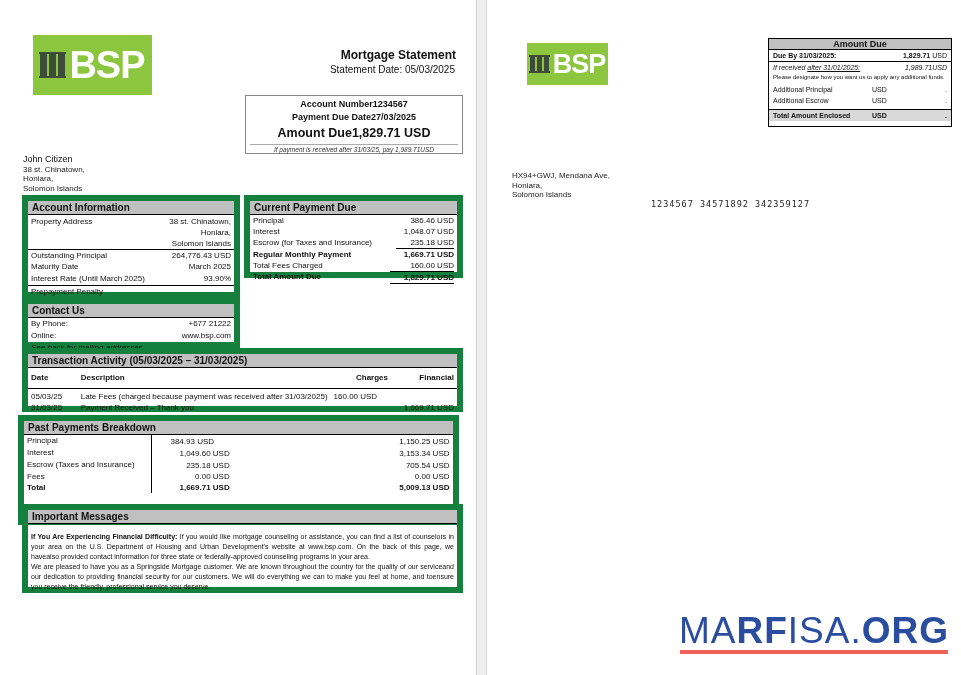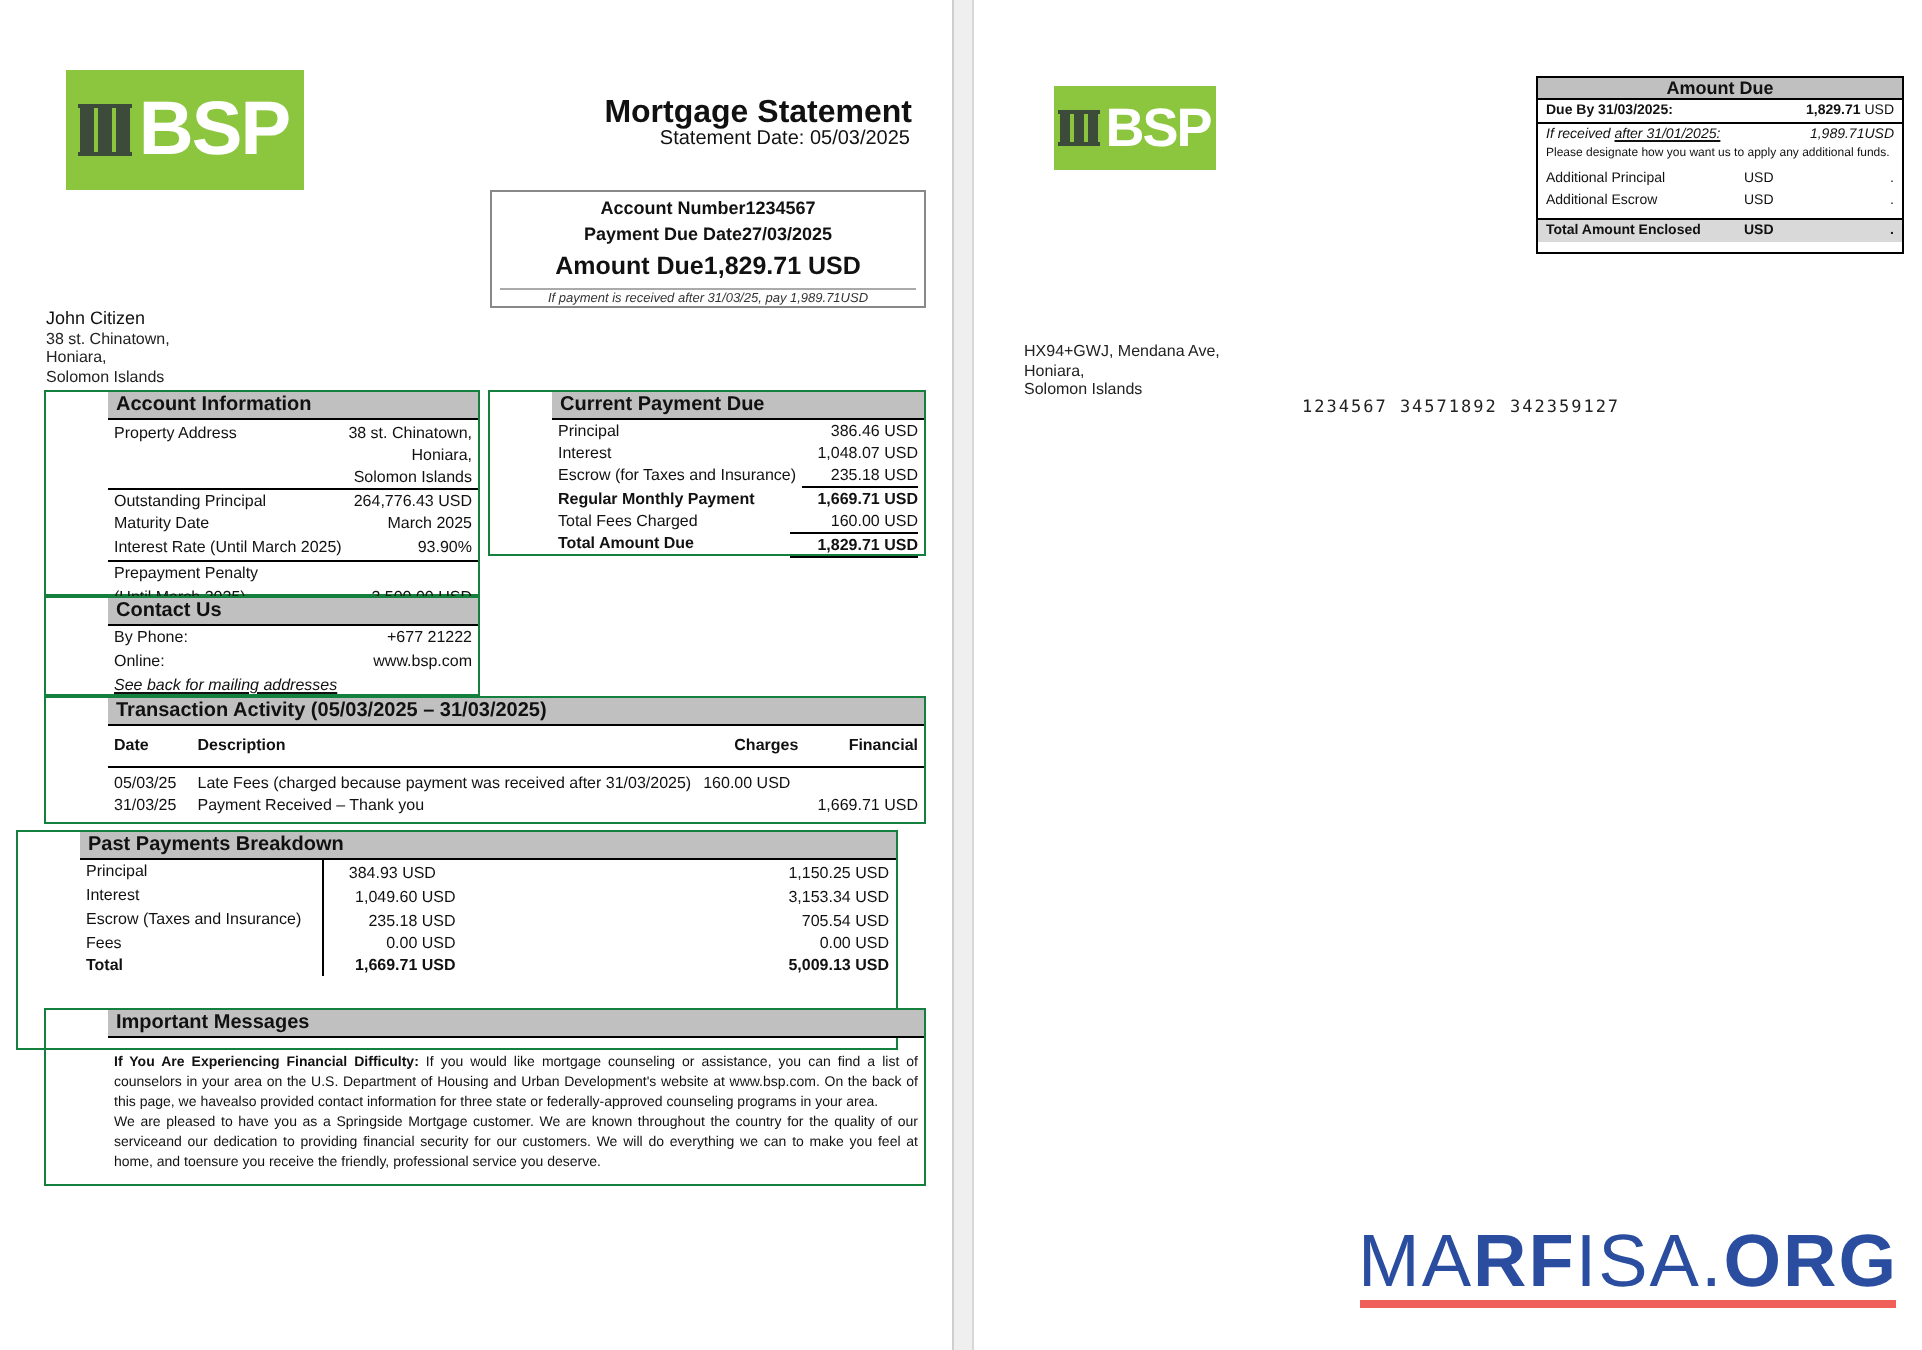--- a/index.html
+++ b/index.html
@@ -18,34 +18,34 @@
   .logo .glyph span::before { top: 0; }
   .logo .glyph span::after { bottom: 0; }
   .logo .text { color: #fff; font-weight: bold; letter-spacing: -1px; }
   .logo-left { left: 33px; top: 35px; width: 119px; height: 60px; }
   .logo-left .glyph span { height: 26px; }
   .logo-left .text { font-size: 38px; }
   .logo-right { left: 40px; top: 43px; width: 81px; height: 42px; }
   .logo-right .glyph span { width: 5px; height: 18px; }
   .logo-right .text { font-size: 27px; }
 
-  .title { position: absolute; left: 300px; top: 48px; width: 156px; text-align: right; font-size: 16px; font-weight: bold; color: #111; }
+  .title { position: absolute; left: 300px; top: 48px; width: 156px; text-align: right; font-size: 12px; font-weight: bold; color: #111; }
   .subtitle { position: absolute; left: 300px; top: 64px; width: 155px; text-align: right; font-size: 10px; color: #111; }
 
   .acct-box { position: absolute; left: 245px; top: 95px; width: 218px; height: 59px; border: 1px solid #888; padding: 2px 4px 0 4px; font-size: 9px; }
   .acct-box .row { display: flex; justify-content: center; font-weight: bold; height: 13px; line-height: 13px; }
   .acct-box .row.big { font-size: 12.5px; height: 19px; line-height: 19px; }
   .acct-box .note { font-size: 6.5px; font-style: italic; text-align: center; color: #333; margin-top: 1px; border-top: 1px solid #aaa; padding-top: 1px; }
 
   .addr { position: absolute; font-size: 8px; line-height: 9.5px; color: #222; }
   .addr .name { font-size: 9px; color: #111; }
 
   .sec-head { background: #c0c0c0; border: 1px solid #000; font-weight: bold; font-size: 10px; padding: 0 4px; height: 14px; line-height: 13px; color: #111; }
 
-  .box { position: absolute; border: 1px solid #15803d; font-size: 8px; padding-left: 31px; }
+  .box { position: absolute; border: 6px solid #15803d; font-size: 8px; }
   .kv { display: flex; justify-content: space-between; padding: 0 3px; line-height: 11px; }
   .kv .r { text-align: right; }
   .sep { border-top: 1px solid #000; }
 
   .tbl { width: 100%; border-collapse: collapse; font-size: 8px; }
   .tbl td, .tbl th { padding: 0 3px; line-height: 11px; }
   .right { text-align: right; }
   .bold { font-weight: bold; }
 
   .msg-body { font-size: 7px; line-height: 10px; padding: 8px 3px 4px 3px; text-align: justify; color: #111; }
@@ -198,21 +198,21 @@
       <tr>
         <td>31/03/25</td>
         <td>Payment Received – Thank you</td>
         <td></td>
         <td class="right" style="white-space:nowrap;">1,669.71 USD</td>
       </tr>
     </tbody>
       </table>
   </div>
 
-  <div class="box" style="left:8px; top:415px; width:441px; height:110px;">
+  <div class="box" style="left:18px; top:415px; width:441px; height:110px;">
     <div class="sec-head" style="border:none; border-bottom:1px solid #000;">Past Payments Breakdown</div>
     <table class="tbl">
       <tbody>
       <tr>
         <td style="border-right:1px solid #000; line-height:12px;">Principal</td>
         <td style="text-align:center; padding-right:160px;">384.93 USD</td>
         <td class="right">1,150.25 USD</td>
       </tr>
       <tr>
         <td style="border-right:1px solid #000; line-height:12px;">Interest</td>

